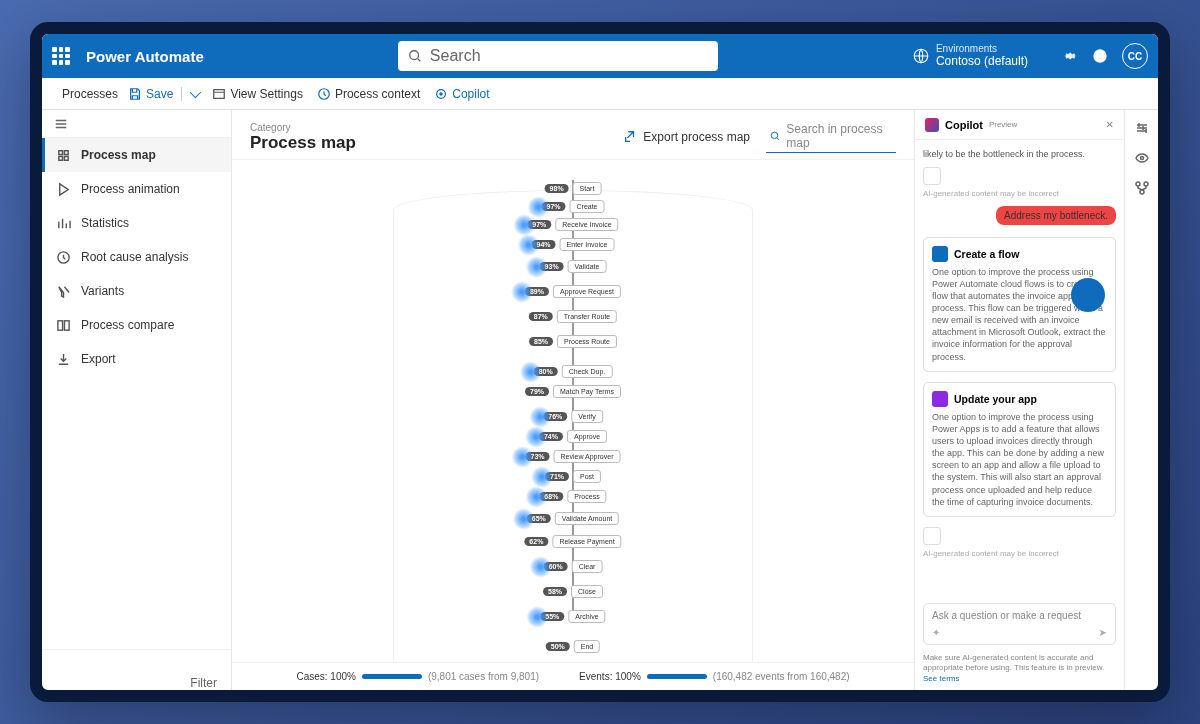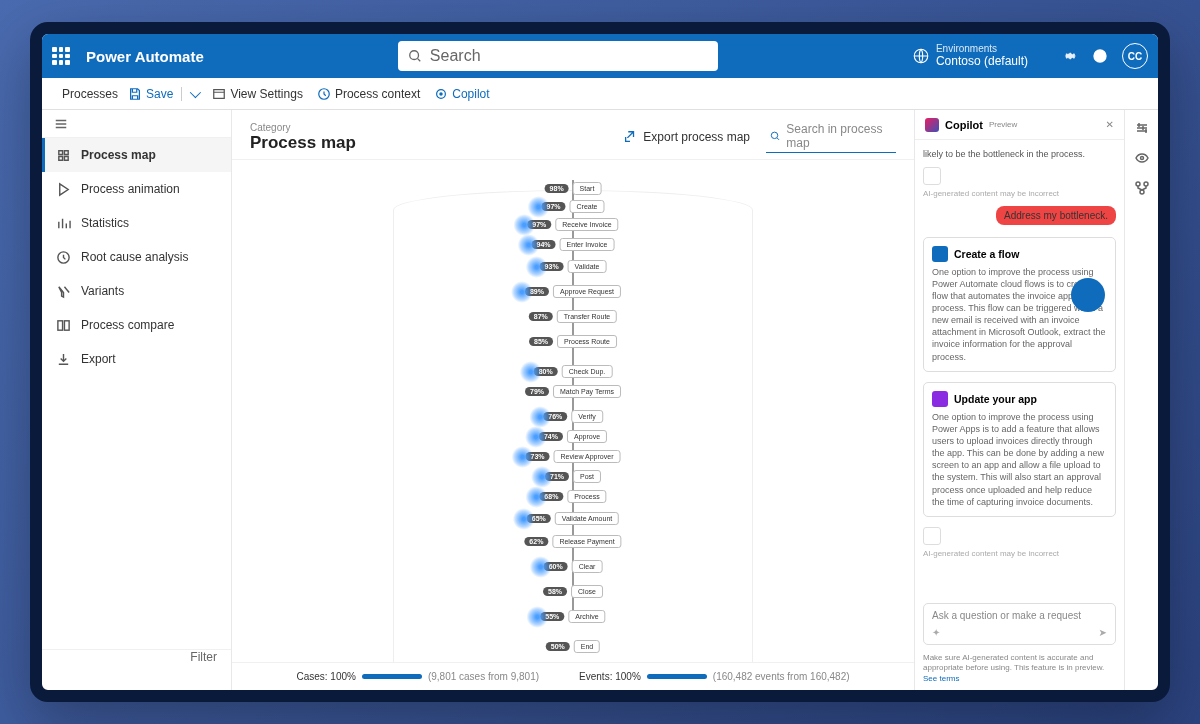--- a/index.html
+++ b/index.html
@@ -24,21 +24,21 @@
 .cmdbar-right { display:flex; align-items:center; gap:14px }
 .cmd-item { display:flex; align-items:center; gap:4px; cursor:pointer }
 .cmd-item svg { width:14px; height:14px }
 
 .main { flex:1; display:flex; min-height:0 }
 .sidebar { width:190px; border-right:1px solid #e8e8e8; display:flex; flex-direction:column; font-size:12px }
 .sidebar-top { height:28px; display:flex; align-items:center; padding:0 12px; border-bottom:1px solid #f0f0f0 }
 .side-item { height:34px; display:flex; align-items:center; padding:0 14px; gap:10px; color:#333; cursor:pointer }
 .side-item.active { background:#f5f5f5; font-weight:600; border-left:3px solid #0f6cbd; padding-left:11px }
 .side-item svg { width:15px; height:15px; stroke:#555; fill:none; stroke-width:1.5 }
-.side-filter { margin-top:auto; height:41px; display:flex; align-items:flex-start; padding:0 14px; gap:8px; color:#666; border-top:1px solid #f0f0f0 }
+.side-filter { margin-top:auto; height:41px; display:flex; align-items:flex-end; padding:0 14px; gap:8px; color:#666; border-top:1px solid #f0f0f0 }
 
 .content { flex:1; display:flex; flex-direction:column; min-width:0 }
 .page-head { padding:10px 18px 6px; display:flex; align-items:flex-end; border-bottom:1px solid #f0f0f0 }
 .page-titles { display:flex; flex-direction:column }
 .crumb { font-size:10px; color:#888 }
 .page-title { font-size:17px; font-weight:600; color:#222 }
 .head-actions { margin-left:auto; display:flex; align-items:center; gap:16px; font-size:12px }
 .head-search { display:flex; align-items:center; gap:6px; border-bottom:1px solid #0f6cbd; padding:2px 4px; color:#888; width:130px }
 .export-link { color:#333; display:flex; gap:6px; align-items:flex-start }
 

